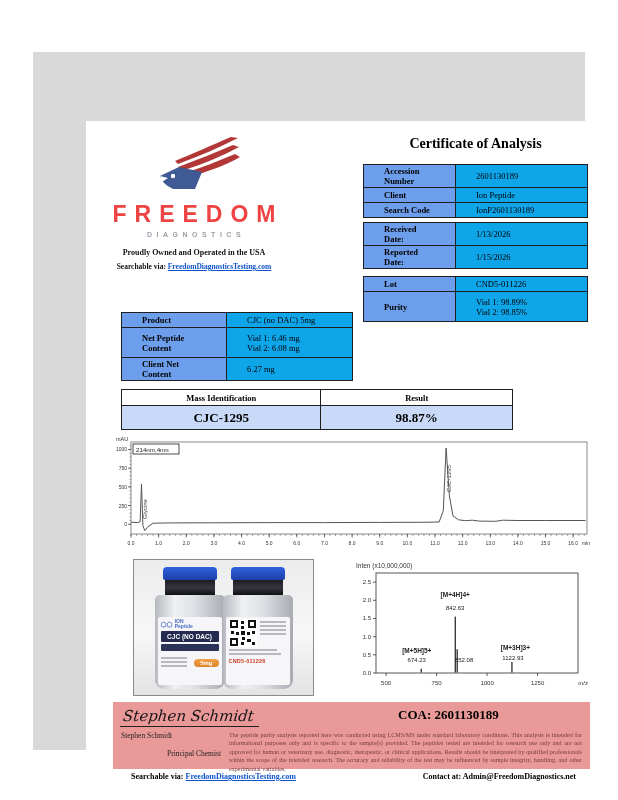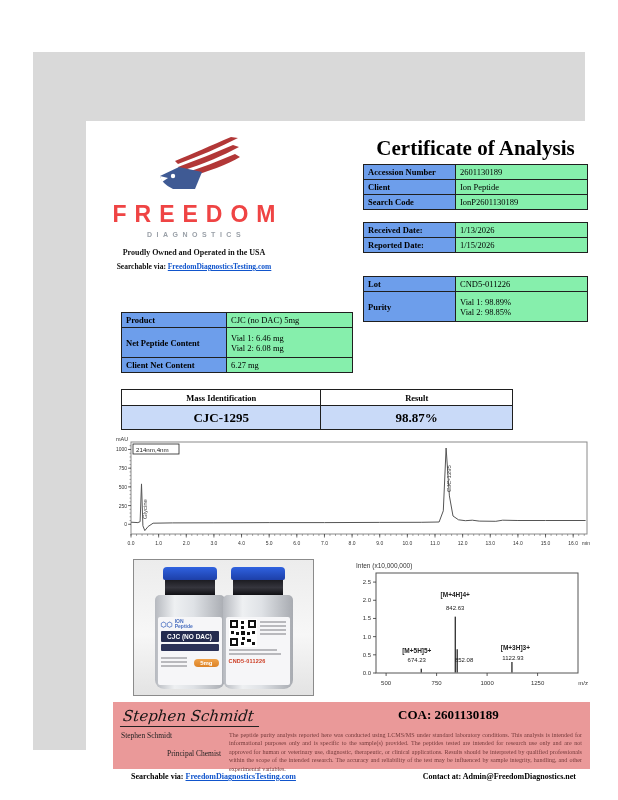--- a/index.html
+++ b/index.html
@@ -10,27 +10,27 @@
 
   
   .logo-col { position:absolute; left:18px; top:16px; width:180px; display:flex; flex-direction:column; align-items:center; }
   .brand { font-family:"Liberation Sans",sans-serif; font-weight:bold; font-size:23px; letter-spacing:8px; color:#ef4444; margin-top:2px; text-indent:8px;}
   .subbrand { font-family:"Liberation Sans",sans-serif; font-weight:bold; font-size:7px; letter-spacing:4.5px; color:#9aa0a8; margin-top:3px; text-indent:4px;}
   .tagline { font-weight:bold; font-size:8px; color:#111; margin-top:10px; }
   .searchline { font-weight:bold; font-size:7.5px; color:#111; margin-top:5px; }
   .link { color:#1155cc; text-decoration:underline; cursor:pointer; }
 
   .doc-title { position:absolute; left:277px; top:15px; width:225px; text-align:center;
-               font-size:21px; font-weight:bold; color:#000; }
+               font-size:14px; font-weight:bold; color:#000; }
 
   
   table.coa { border-collapse:collapse; position:absolute; table-layout:fixed; }
-  table.coa td { border:1px solid #1f1f1f; font-size:8.5px; padding:1px 4px; vertical-align:middle; }
+  table.coa td { border:1px solid #1f1f1f; font-size:8.5px; padding:1px 20px; vertical-align:middle; }
   td.lbl { background:#6d9eeb; font-weight:bold; }
-  td.val { background:#86efac; white-space:pre-line; }
+  td.val { background:#0ea5e9; white-space:pre-line; }
   #info-table  { left:277px; top:43px;  width:225px; }
   #dates-table { left:277px; top:101px; width:225px; }
   #product-table { left:35px; top:155px; width:232px;margin-top:36px; }
   #lot-table   { left:277px; top:155px; width:225px; }
   .r15 { height:15px; } .r30 { height:30px; }
 
   .banner { position:absolute; left:35px; top:231px; width:465px; height:27px;
             background:#ea9999; border:1px solid #333; display:flex; align-items:center; justify-content:center;
             font-weight:bold; font-size:8.5px; color:#111; text-align:center; }
 

